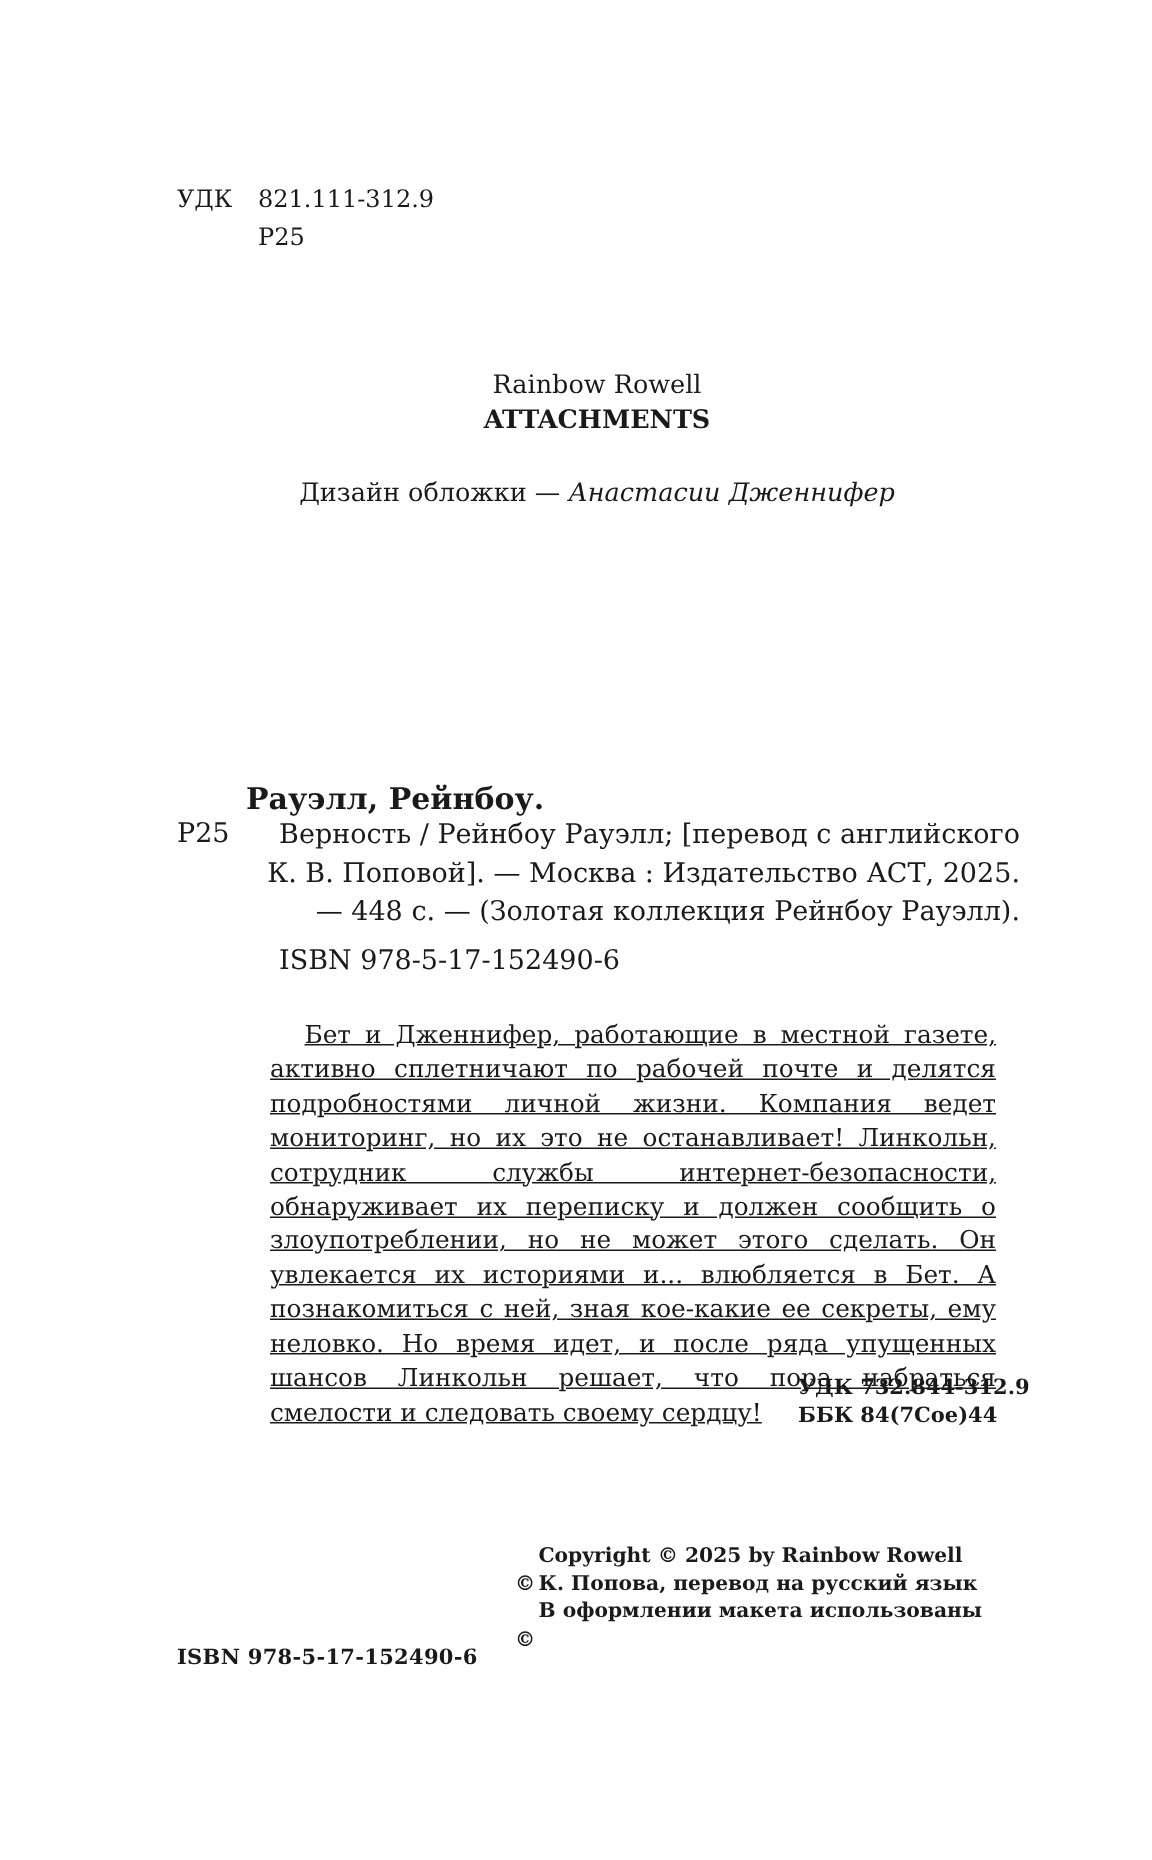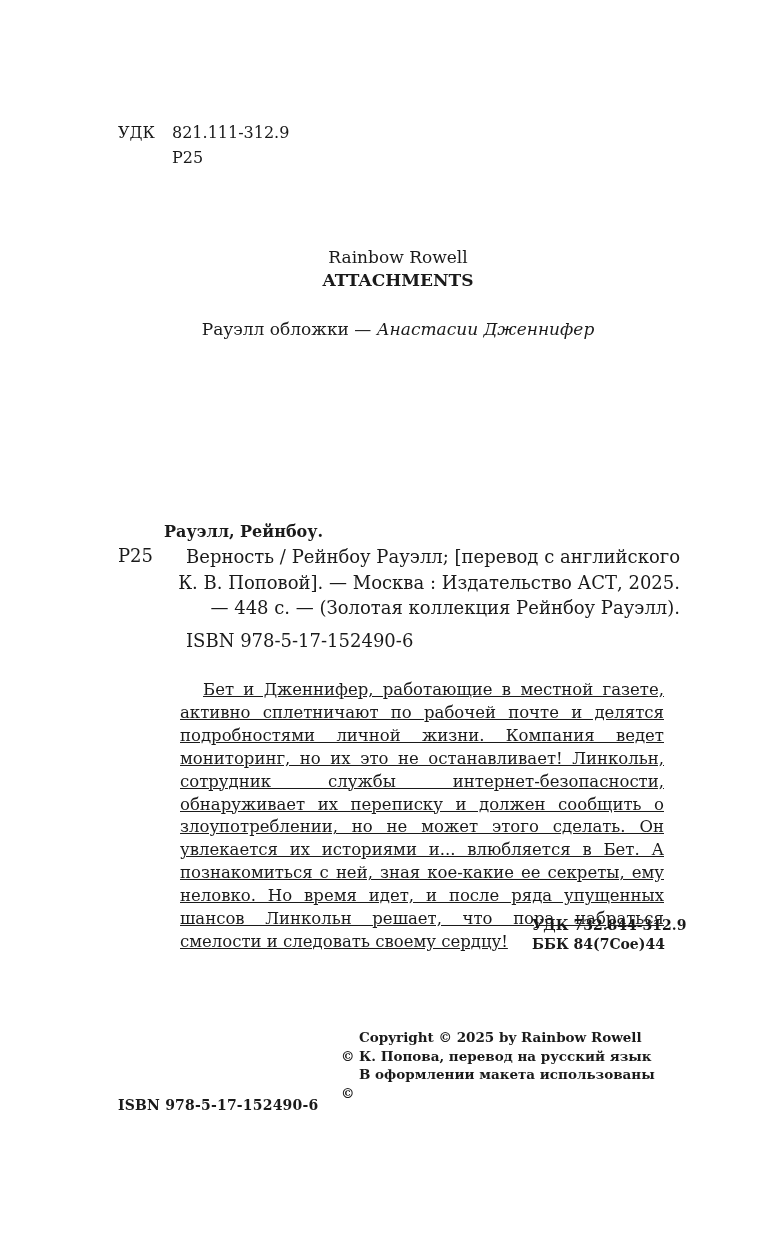--- a/index.html
+++ b/index.html
@@ -40,21 +40,21 @@
       left: 0; width: 796px; top: 318px;
       text-align: center;
       font-size: 17px;
       line-height: 22px;
     }
     .cover-design .italic { font-style: italic; }
 
     
     .biblio-author {
       left: 164px; top: 520px;
-      font-size: 16px; font-weight: bold; line-height: 24px;
+      font-size: 20px; font-weight: bold; line-height: 24px;
     }
     .biblio-code {
       left: 118px; top: 544px;
       font-size: 18px; line-height: 24px;
     }
     .biblio-text {
       left: 164px; top: 544px; width: 516px;
       font-size: 18px; line-height: 25.5px; text-align: right;
     }
     .biblio-text .indent { display: inline-block; width: 20px; }
@@ -74,20 +74,21 @@
     .class-right {
       left: 532px; top: 916px;
       font-size: 14px; font-weight: bold; line-height: 19px;
     }
 
     
     .copyright {
       left: 341px; top: 1028px;
       font-size: 13.5px; font-weight: bold; line-height: 18.5px;
       white-space: nowrap;
+      text-align: center;
     }
     .copyright .line { display: flex; }
     .copyright .sym { width: 18px; }
     .isbn-bottom {
       left: 118px; top: 1096px;
       font-size: 14px; font-weight: bold; line-height: 18.5px;
       letter-spacing: 0.2px;
     }
   </style>
 </head>
@@ -103,21 +104,21 @@
     <span class="class-value">Р25</span>
   </div>
 </div>
 
 <div class="abs orig">
   <div>Rainbow Rowell</div>
   <div class="title">ATTACHMENTS</div>
 </div>
 
 <div class="abs cover-design">
-  <span>Рауэлл обложки — </span><span class="italic">Анастасии Дженнифер</span>
+  <span>Дизайн обложки — </span><span class="italic">Анастасии Дженнифер</span>
 </div>
 
 <div class="abs biblio-author">Рауэлл, Рейнбоу.</div>
 <div class="abs biblio-code">Р25</div>
 <div class="abs biblio-text"><span class="indent"></span><span>Верность / Рейнбоу Рауэлл; [перевод  с английского К. В. Поповой]. — Москва : Издательство АСТ, 2025. — 448 с. — (Золотая коллекция Рейнбоу Рауэлл).</span></div>
 <div class="abs isbn-main">ISBN 978-5-17-152490-6</div>
 
 <div class="abs annotation">
   <p>Бет и Дженнифер, работающие в местной газете, активно сплетничают по рабочей почте и делятся подробностями личной жизни. Компания ведет мониторинг, но их это не останавливает! Линкольн, сотрудник службы интернет-безопасности, обнаруживает их переписку и должен сообщить о злоупотреблении, но не может этого сделать. Он увлекается их историями и... влюбляется в Бет. А познакомиться с ней, зная кое-какие ее секреты, ему неловко. Но время идет, и после ряда упущенных шансов Линкольн решает, что пора набраться смелости и следовать своему сердцу!</p>
 </div>

